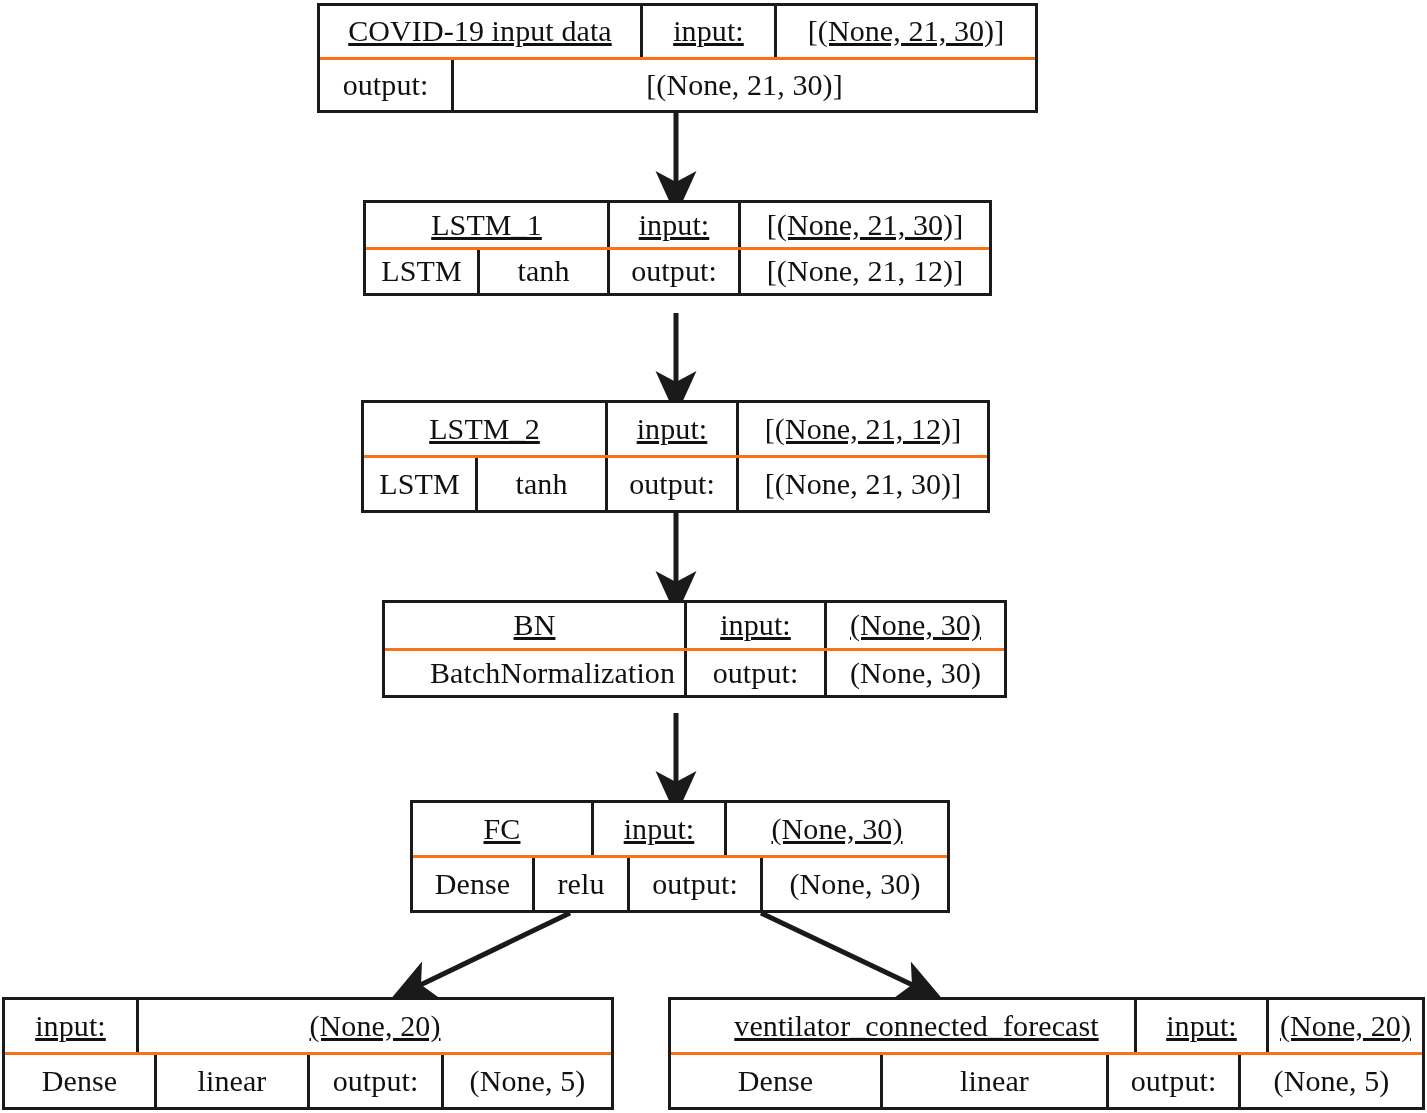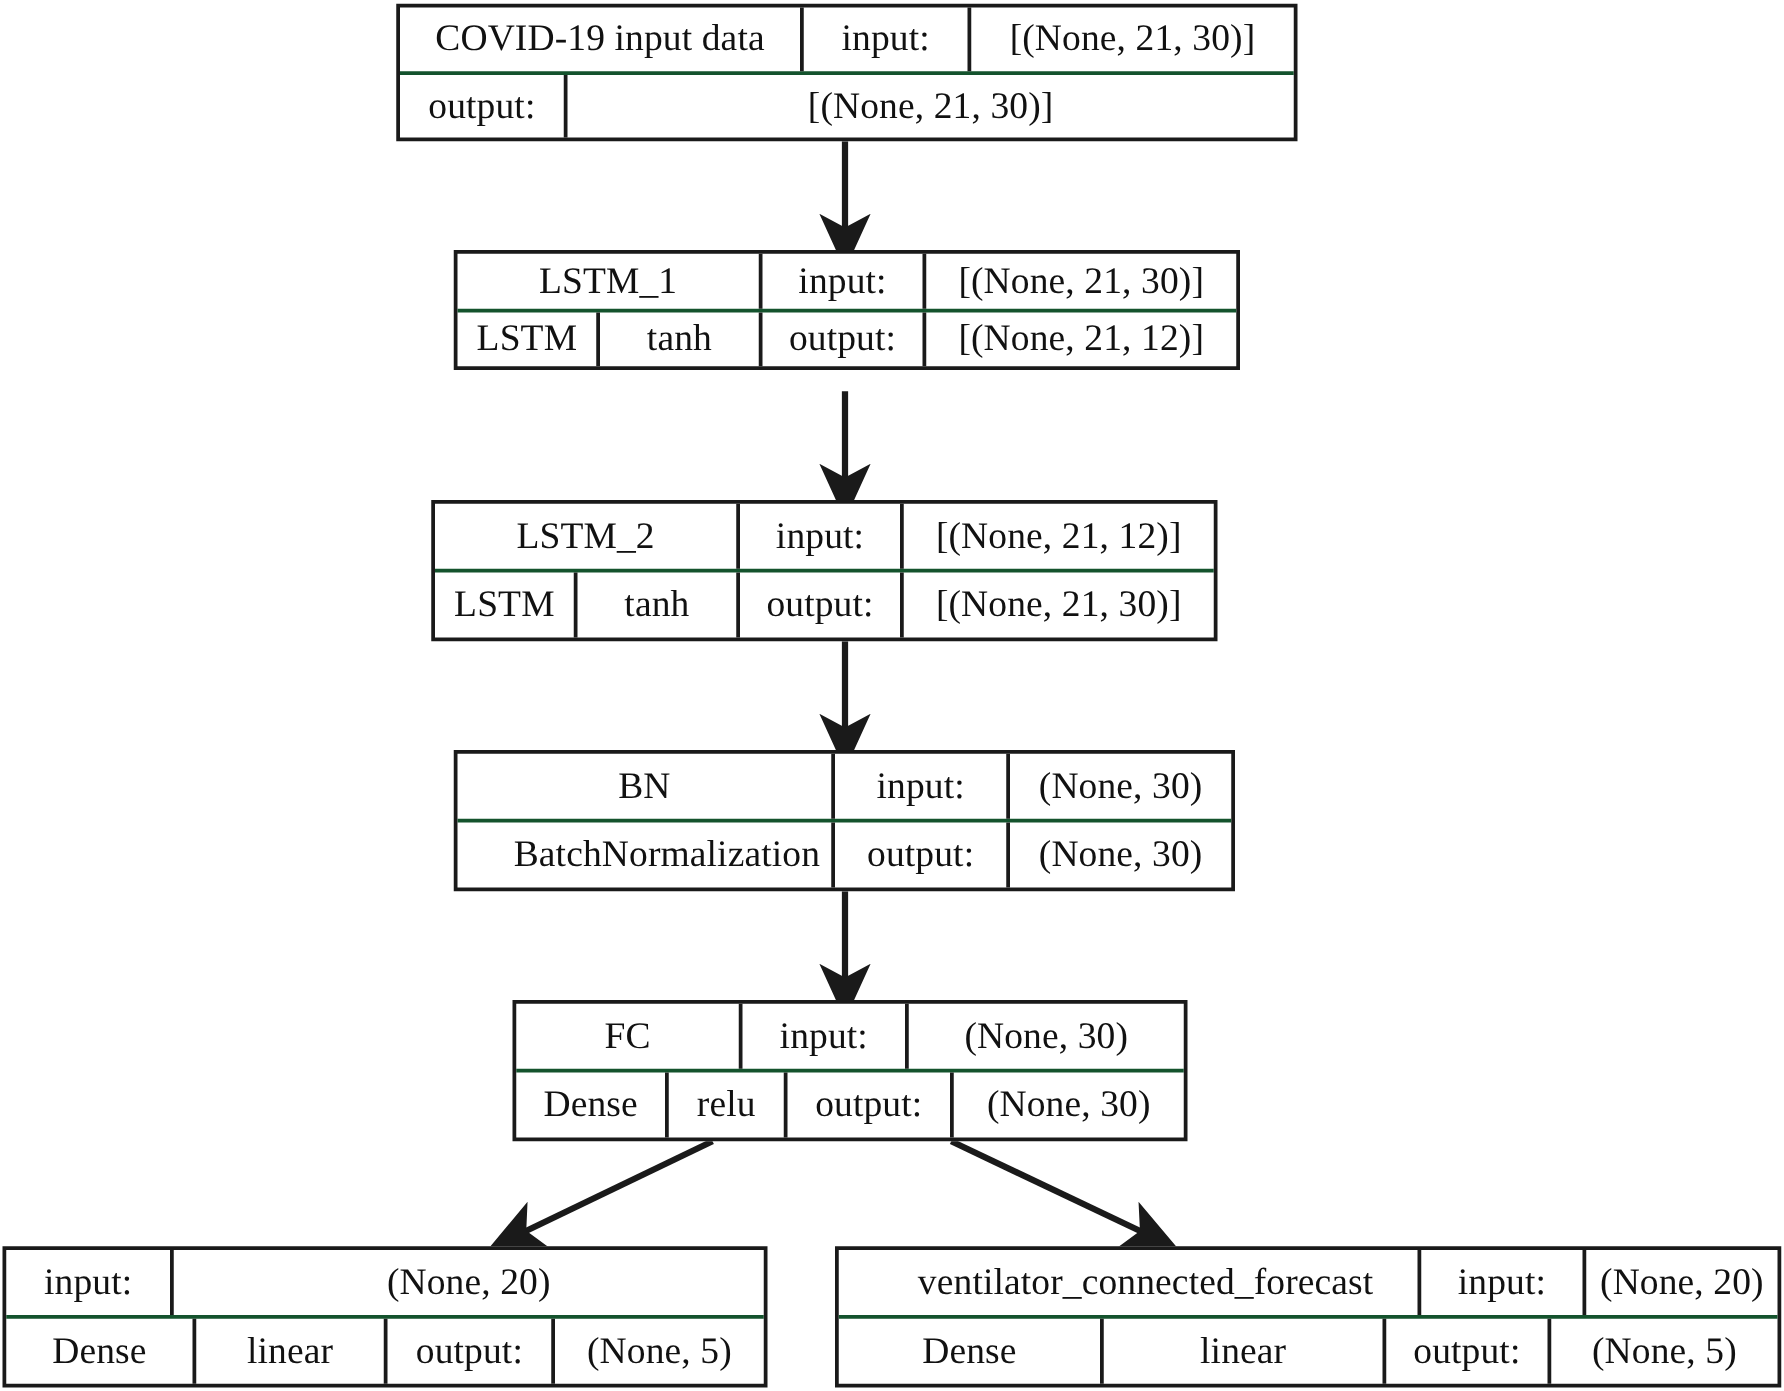--- a/index.html
+++ b/index.html
@@ -28,21 +28,22 @@
     background: #ffffff;
     display: flex;
     flex-direction: column;
   }
   .node-row {
     display: flex;
     flex: 1 1 0;
     min-height: 0;
   }
   .node-row.top {
-    border-bottom: 3px solid #14532d;
+    border-bottom: 3px solid #f97316;
+    text-decoration: underline;
   }
   .cell {
     display: flex;
     align-items: center;
     justify-content: center;
     box-sizing: border-box;
     white-space: nowrap;
     overflow: hidden;
     font-size: 30px;
     line-height: 1;
@@ -106,35 +107,35 @@
       <div class="cell" style="flex:1;">[(None, 21, 30)]</div>
     </div>
     <div class="node-row">
       <div class="cell vdiv" style="width:114px;">LSTM</div>
       <div class="cell vdiv" style="width:130px;">tanh</div>
       <div class="cell vdiv" style="width:131px;">output:</div>
       <div class="cell" style="flex:1;">[(None, 21, 12)]</div>
     </div>
   </div>
 
-  <div class="node" style="left:345px; top:400px; width:629px; height:113px;">
+  <div class="node" style="left:361px; top:400px; width:629px; height:113px;">
     <div class="node-row top">
       <div class="cell vdiv" style="width:244px;">LSTM_2</div>
       <div class="cell vdiv" style="width:131px;">input:</div>
       <div class="cell" style="flex:1;">[(None, 21, 12)]</div>
     </div>
     <div class="node-row">
       <div class="cell vdiv" style="width:114px;">LSTM</div>
       <div class="cell vdiv" style="width:130px;">tanh</div>
       <div class="cell vdiv" style="width:131px;">output:</div>
       <div class="cell" style="flex:1;">[(None, 21, 30)]</div>
     </div>
   </div>
 
-  <div class="node" style="left:363px; top:600px; width:625px; height:113px;">
+  <div class="node" style="left:382px; top:600px; width:625px; height:98px;">
     <div class="node-row top">
       <div class="cell vdiv" style="width:302px;">BN</div>
       <div class="cell vdiv" style="width:140px;">input:</div>
       <div class="cell" style="flex:1;">(None, 30)</div>
     </div>
     <div class="node-row">
       <div class="cell vdiv" style="width:302px;padding-left:36px;">BatchNormalization</div>
       <div class="cell vdiv" style="width:140px;">output:</div>
       <div class="cell" style="flex:1;">(None, 30)</div>
     </div>

